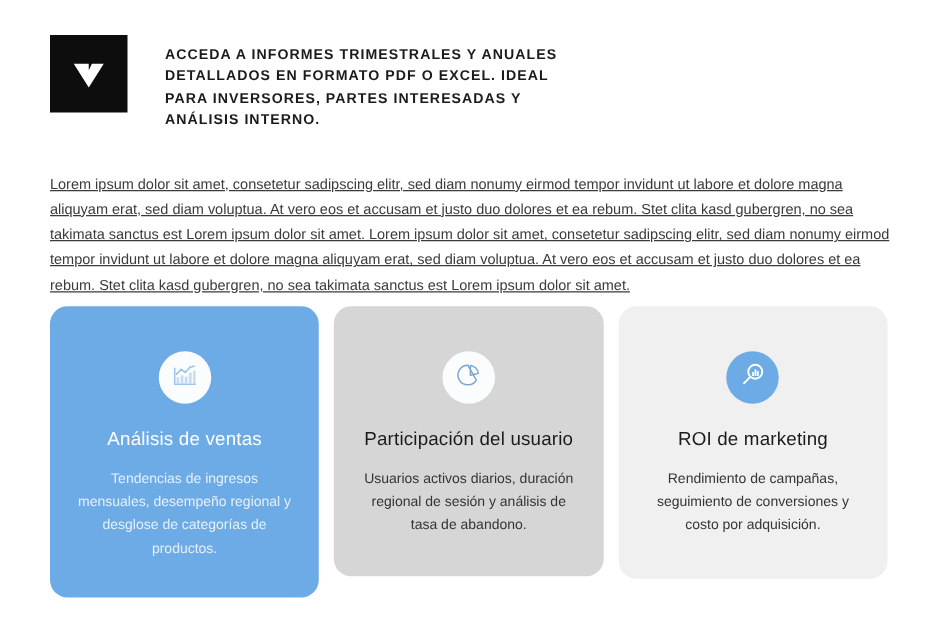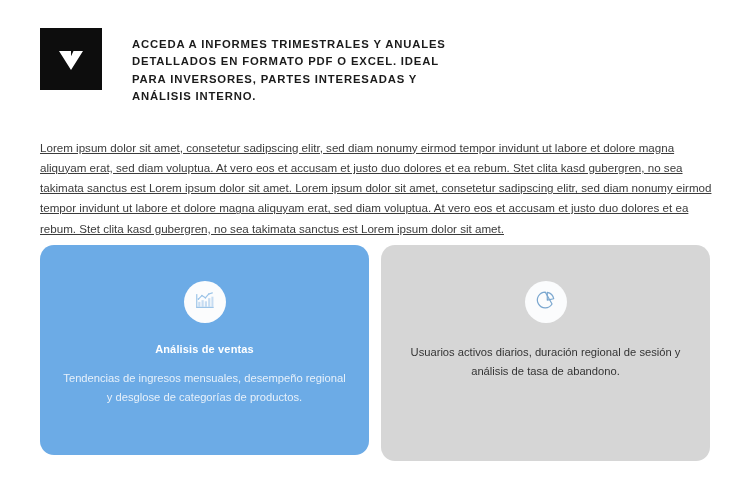--- a/index.html
+++ b/index.html
@@ -96,22 +96,22 @@
     border-radius: 50%;
     margin: 0 auto 20px auto;
     display: flex;
     align-items: center;
     justify-content: center;
   }
   .icon-circle-white { background: #fbfcfd; }
   .icon-circle-blue  { background: #6cabe6; }
 
   .card-title {
-    font-size: 11px;
-    font-weight: bold;
+    font-size: 15px;
+    font-weight: normal;
     letter-spacing: 0.15px;
     margin: 0 0 14px 0;
   }
   .card-text {
     font-size: 11.2px;
     line-height: 18.5px;
     margin: 0;
   }
 
   .card--blue .card-title { color: #ffffff; }
@@ -176,18 +176,38 @@
       <div class="card-icon-wrap icon-circle-white">
         <span>
           <svg width="22" height="22" viewBox="0 0 24 24" aria-hidden="true">
             <g fill="none" stroke="#7ba7cf" stroke-width="1.3" stroke-linejoin="round">
               <path d="M11.2 3.4 A8.6 8.6 0 1 0 18.6 16.4 Z"></path>
               <path d="M13.4 3.6 A8.6 8.6 0 0 1 20.4 10.6 L13.4 12.2 Z"></path>
             </g>
           </svg>
         </span>
       </div>
+      <div class="card-title">Participación del usuario</div>
       <p class="card-text">Usuarios activos diarios, duración regional de sesión y análisis de tasa de abandono.</p>
     </div>
 
+    <div class="card card--light">
+      <div class="card-icon-wrap icon-circle-blue">
+        <span>
+          <svg width="24" height="24" viewBox="0 0 24 24" aria-hidden="true">
+            <g fill="none" stroke="#ffffff" stroke-width="1.5" stroke-linecap="round">
+              <circle cx="14.2" cy="9.4" r="5.6"></circle>
+              <path d="M10.1 13.6 L5.2 18.6"></path>
+            </g>
+            <g fill="#ffffff">
+              <rect x="11.7" y="9.6" width="1.5" height="3.2"></rect>
+              <rect x="13.6" y="7.6" width="1.5" height="5.2"></rect>
+              <rect x="15.5" y="8.8" width="1.5" height="4"></rect>
+            </g>
+          </svg>
+        </span>
+      </div>
+      <div class="card-title">ROI de marketing</div>
+      <p class="card-text">Rendimiento de campañas, seguimiento de conversiones y costo por adquisición.</p>
+    </div>
 
   </div>
 </div>
 
 </body></html>

